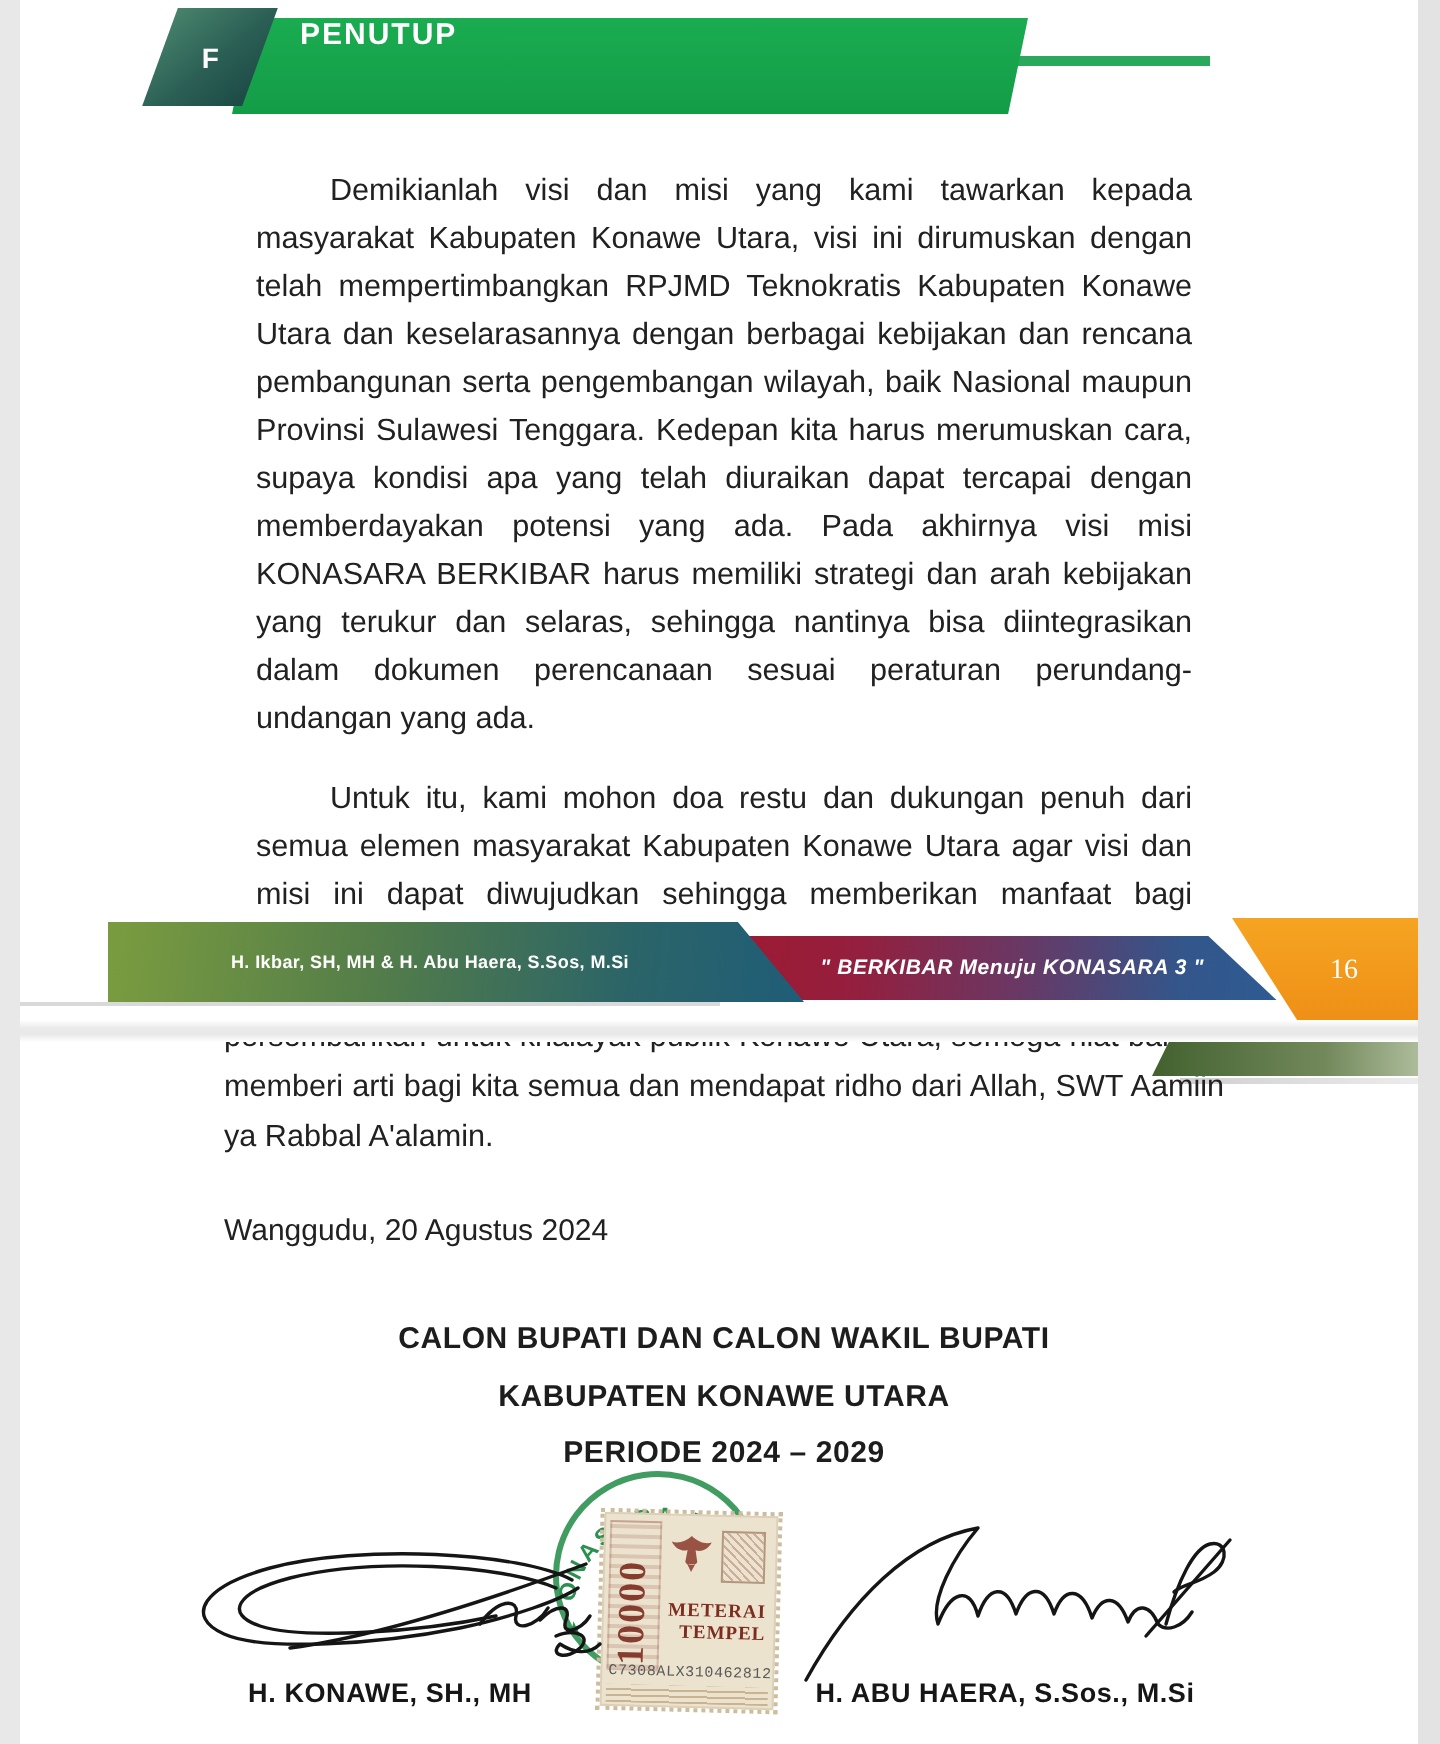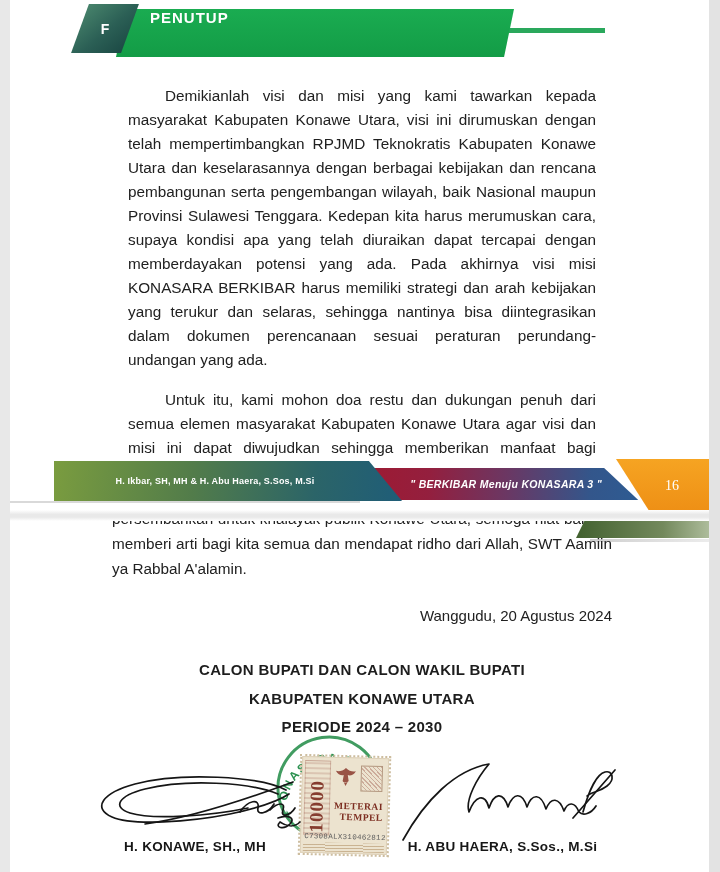--- a/index.html
+++ b/index.html
@@ -49,21 +49,21 @@
   .ribbon-orange span{color:#fff;font-family:"Liberation Serif", serif;font-size:14px;padding-left:18px;}
 
   
   .p2-band{position:absolute;left:576px;top:519px;width:134px;height:19px;
     clip-path:polygon(7% 0,100% 0,100% 100%,0 100%);
     background:linear-gradient(90deg,#42612f 0%,#73895c 65%,#aebd9c 100%);z-index:2;}
   .p2-band-shadow{position:absolute;left:590px;top:539px;width:120px;height:3px;
     background:linear-gradient(90deg,#cfcfcf,#ececec);}
   .p2-text{position:absolute;left:112px;top:506px;width:500px;}
   .p2-text p{margin:0;font-size:15.3px;line-height:25px;text-align:justify;}
-  .dateline{position:absolute;left:112px;top:607px;width:500px;text-align:right;font-size:15px;}
+  .dateline{position:absolute;left:112px;top:607px;width:500px;text-align:left;font-size:15px;}
   .headings{position:absolute;left:112px;top:656px;width:500px;text-align:center;
     font-weight:bold;font-size:15px;letter-spacing:.3px;color:#1d1d1d;}
   .headings div{line-height:28.5px;}
 
   
   .stamp{position:absolute;left:273px;top:732px;width:112px;height:112px;transform:rotate(-8deg);z-index:1;}
   .meterai{position:absolute;left:301px;top:757px;width:87px;height:97px;background:#ece3cf;
     transform:rotate(1.5deg);z-index:2;outline:2px dotted #cdbd9f;box-shadow:inset 0 0 0 1px #ddd0b8;}
   .m-band{position:absolute;left:3px;top:4px;width:24px;bottom:18px;
     background:repeating-linear-gradient(0deg,rgba(139,58,46,.18) 0 2px,transparent 2px 5px);
@@ -135,21 +135,21 @@
 
   <div class="p2-text">
     <p>persembahkan untuk khalayak publik Konawe Utara, semoga niat baik ini memberi arti bagi kita semua dan mendapat ridho dari Allah, SWT Aamiin ya Rabbal A'alamin.</p>
   </div>
 
   <div class="dateline">Wanggudu, 20 Agustus 2024</div>
 
   <div class="headings">
     <div>CALON BUPATI DAN CALON WAKIL BUPATI</div>
     <div>KABUPATEN KONAWE UTARA</div>
-    <div>PERIODE 2024 – 2030</div>
+    <div>PERIODE 2024 – 2029</div>
   </div>
 
   <div class="stamp">
     <svg width="112" height="112" viewBox="0 0 112 112">
       <circle cx="56" cy="56" r="51" fill="none" stroke="#2c9150" stroke-width="3" opacity="0.9"></circle>
       <defs>
         <path id="arcp" d="M 13,62 A 45,45 0 0 1 99,62"></path>
       </defs>
       <text class="stamp-text">
         <textPath href="#arcp" startOffset="50%" text-anchor="middle">KONASARA JILID II</textPath>

